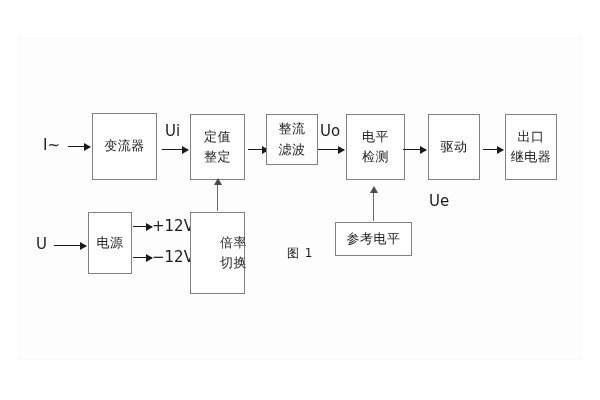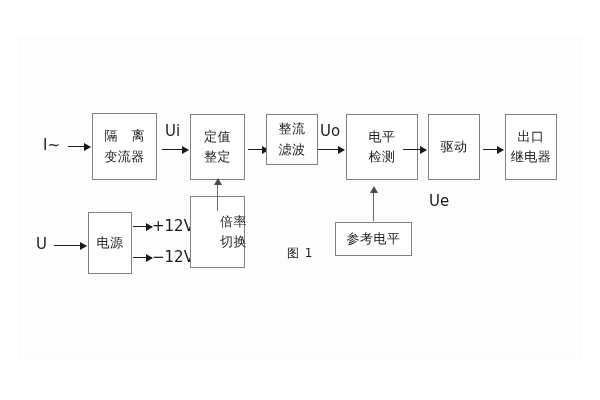--- a/index.html
+++ b/index.html
@@ -88,21 +88,20 @@
 <body>
 
 <div id="canvas">
 
   <div id="panel"></div>
 
   <div class="label sig" style="left:43px; top:136px;">I~</div>
   <div class="harrow" style="left:68px; top:146px; width:22px;"></div>
 
   <div class="block wide-sp" style="left:92px; top:113px; width:65px; height:67px;">
-    <span class="ln sp">隔 离</span>
     <span class="ln">变流器</span>
   </div>
 
   <div class="label sig" style="left:165px; top:122px;">Ui</div>
   <div class="harrow" style="left:162px; top:149px; width:26px;"></div>
 
   <div class="block" style="left:190px; top:114px; width:55px; height:66px;">
     <span class="ln">定值</span>
     <span class="ln">整定</span>
   </div>
@@ -110,21 +109,21 @@
   <div class="harrow" style="left:248px; top:149px; width:20px;"></div>
 
   <div class="block" style="left:266px; top:114px; width:52px; height:51px;">
     <span class="ln">整流</span>
     <span class="ln">滤波</span>
   </div>
 
   <div class="label sig" style="left:320px; top:122px;">Uo</div>
   <div class="harrow" style="left:318px; top:149px; width:26px;"></div>
 
-  <div class="block" style="left:346px; top:114px; width:72px; height:66px;">
+  <div class="block" style="left:346px; top:114px; width:59px; height:66px;">
     <span class="ln">电平</span>
     <span class="ln">检测</span>
   </div>
 
   <div class="harrow" style="left:403px; top:149px; width:23px;"></div>
 
   <div class="block" style="left:428px; top:114px; width:52px; height:66px;align-items:center;">
     <span class="ln">驱动</span>
   </div>
 
@@ -141,21 +140,21 @@
   <div class="block" style="left:88px; top:212px; width:44px; height:62px;text-align:center;">
     <span class="ln">电源</span>
   </div>
 
   <div class="harrow" style="left:133px; top:226px; width:19px;"></div>
   <div class="label sig" style="left:152px; top:217px;">+12V</div>
 
   <div class="harrow" style="left:133px; top:257px; width:19px;"></div>
   <div class="label sig" style="left:152px; top:248px;">−12V</div>
 
-  <div class="block" style="left:190px; top:196px; width:55px; height:72px;padding-left:32px;">
+  <div class="block" style="left:190px; top:212px; width:55px; height:82px;padding-left:32px;">
     <span class="ln">倍率</span>
     <span class="ln">切换</span>
   </div>
 
   <div class="varrow" style="left:217px; top:184px; height:27px;"></div>
 
   <div class="block" style="left:335px; top:222px; width:77px; height:34px;">
     <span class="ln">参考电平</span>
   </div>
 

